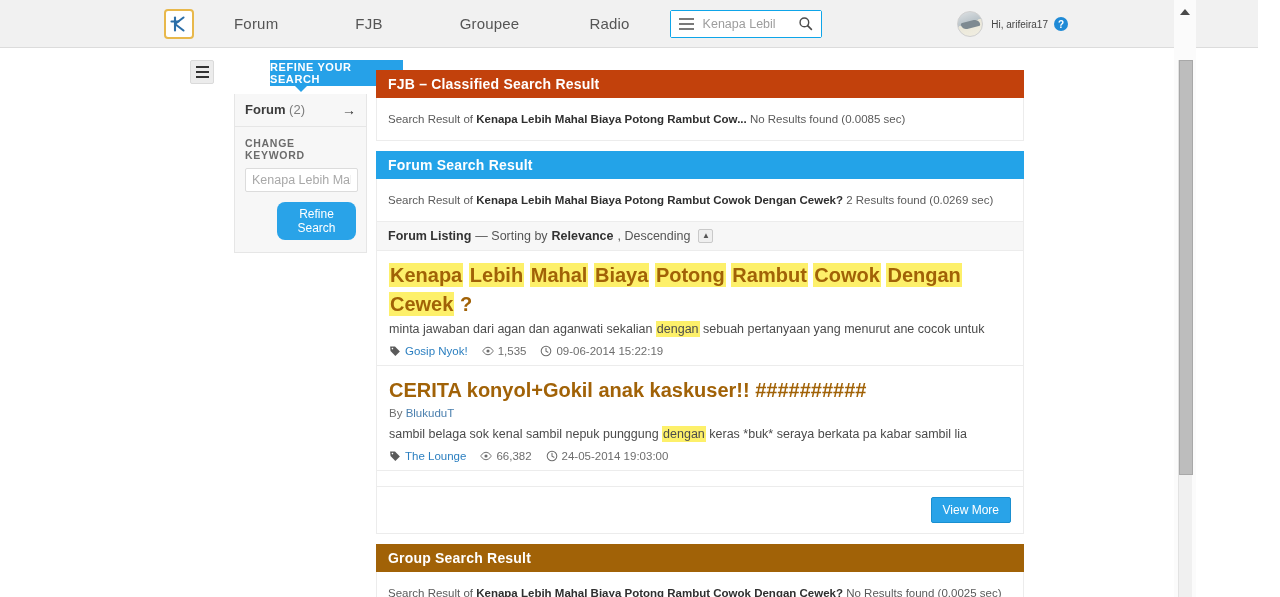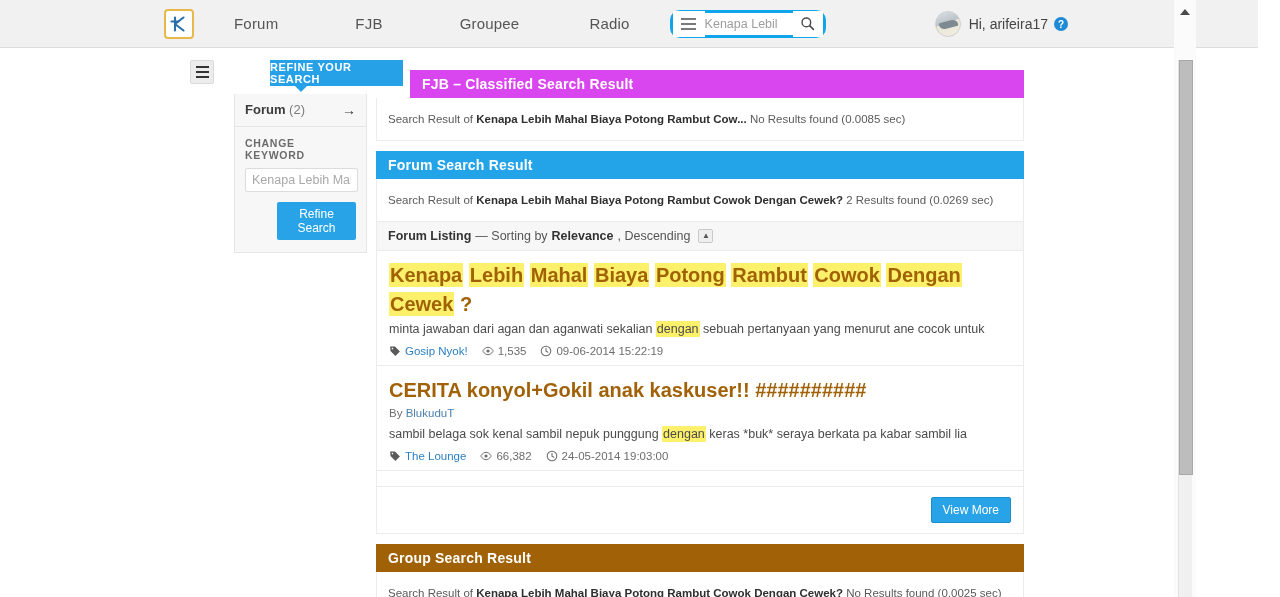--- a/index.html
+++ b/index.html
@@ -40,22 +40,22 @@
     white-space: nowrap;
   }
   .nav-link:nth-child(1) { margin-right: 57px; }
   .nav-link:nth-child(2) { margin-right: 57px; }
   .nav-link:nth-child(3) { margin-right: 50px; }
   .nav-search-wrap {
     margin-left: 30px;
     display: flex; align-items: center;
     height: 28px;
     background: #ffffff;
-    border: 3px solid #0ea5e9;
-    border-radius: 10px;
+    border: 1px solid #0ea5e9;
+    border-radius: 2px;
   }
   .nav-hamburger {
     width: 32px; height: 26px;
     display: flex; flex-direction: column; justify-content: center;
     align-items: center; gap: 3px; cursor: pointer;
     background:#fff;
   }
   .nav-hamburger i { display:block; width: 15px; height: 2px; background: #7a7a7a; }
   #nav-search-input {
     border: 0; outline: 0;
@@ -75,21 +75,21 @@
   }
   .avatar {
     width: 26px; height: 26px; border-radius: 50%;
     background: linear-gradient(160deg,#dfe2e4 0%,#b9c3c9 45%,#e9e6d8 46%,#f2efe2 100%);
     border: 1px solid #cfcfcf; margin-right: 8px; overflow:hidden; position:relative;
   }
   .avatar::after{
     content:""; position:absolute; left:3px; top:9px; width:19px; height:7px;
     background:#7e8a91; transform: rotate(-14deg); border-radius: 2px 6px 2px 6px;
   }
-  .user-greet { font-size: 14px; color: #444; white-space: nowrap; }
+  .user-greet { font-size: 10px; color: #444; white-space: nowrap; }
   .help-badge {
     margin-left: 6px; width: 14px; height: 14px; border-radius: 50%;
     background: #1f8ad6; color: #fff; font-size: 10px; font-weight: bold;
     display: inline-flex; align-items: center; justify-content: center;
     vertical-align: middle; cursor: pointer;
   }
 
   
   #feedback-tab {
     position: absolute; left: 0; top: 178px;
@@ -160,40 +160,40 @@
   }
   #refine-keyword-input {
     width: 113px; height: 24px;
     border: 1px solid #dcdcdc; border-radius: 2px; background: #fff;
     padding: 0 6px; font-size: 12.5px; color: #555;
     font-family: "Liberation Sans", sans-serif; outline: 0;
   }
   #refine-keyword-input::placeholder { color: #a8a8a8; }
   #refine-search-btn {
     display: block; margin: 10px 0 0 32px;
-    background: #29a3e8; color: #fff; border: 0; border-radius: 2px;
+    background: #29a3e8; color: #fff; border: 0; border-radius: 8px;
     font-family: "Liberation Sans", sans-serif;
     font-size: 12px; padding: 5px 10px; cursor: pointer;
   }
 
   
   #main { position: absolute; left: 376px; top: 12px; width: 648px; }
   .keyword-bar {
     background: #fafafa; border: 1px solid #e6e6e6;
     padding: 8px 11px; font-size: 12.5px; color: #4a4a4a; line-height: 1.3;
   }
   .keyword-bar b { color: #2f2f2f; }
 
   .result-block { margin-top: 10px; }
   .block-head {
     height: 28px; display: flex; align-items: center;
     padding: 0 12px; color: #fff; font-size: 14px; font-weight: bold;
     letter-spacing: .2px;
   }
-  .block-head.fjb { background: #d946ef; margin-left: 34px; }
+  .block-head.fjb { background: #c2410c; }
   .block-head.forum { background: #23a3e8; }
   .block-head.group { background: #a16207; }
   .block-body { border: 1px solid #ececec; border-top: 0; background: #fff; }
   .block-sub {
     padding: 15px 11px; font-size: 11.5px; color: #5a5a5a; background: #fff;
   }
   .block-sub b { color: #2f2f2f; font-size: 11.5px; }
   .listing-bar {
     padding: 7px 11px; background: #f7f7f7;
     border-top: 1px solid #ececec; border-bottom: 1px solid #ececec;

